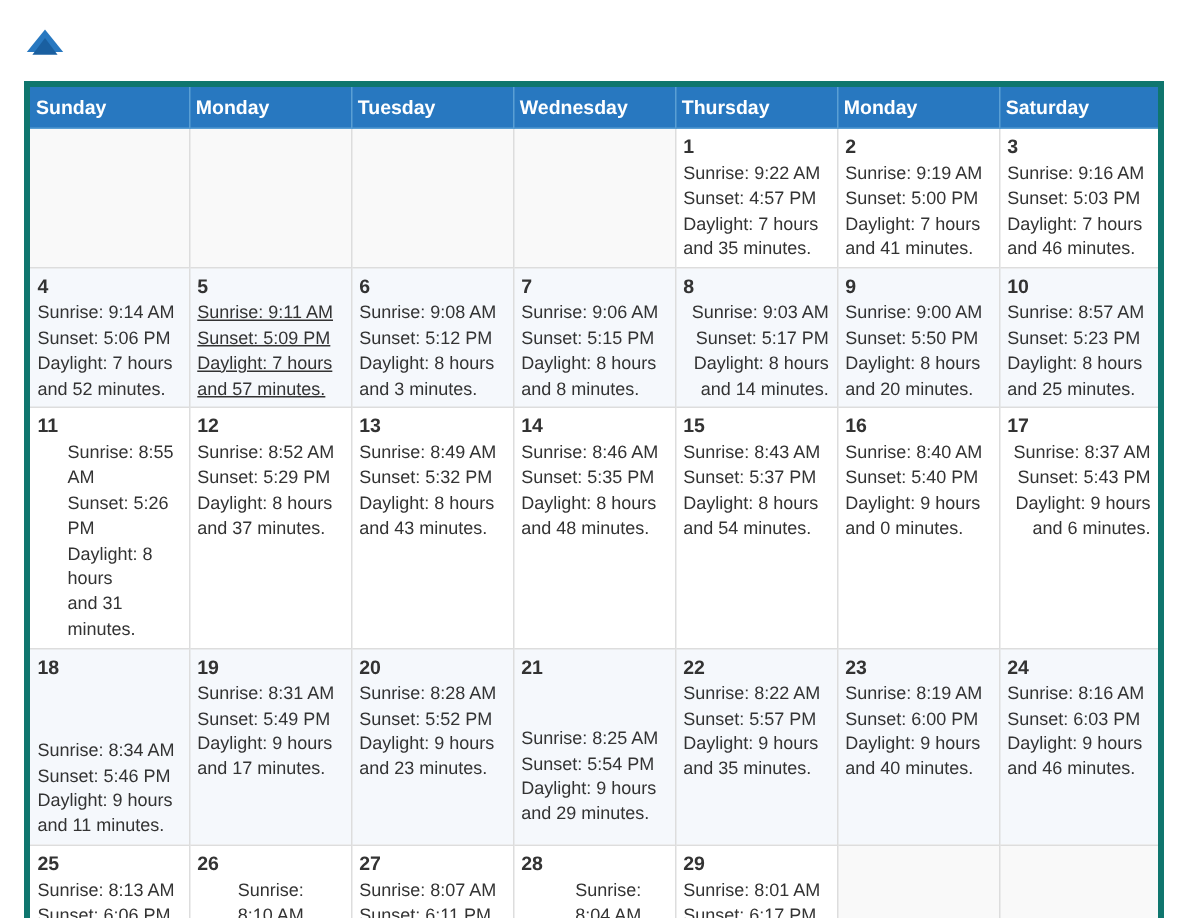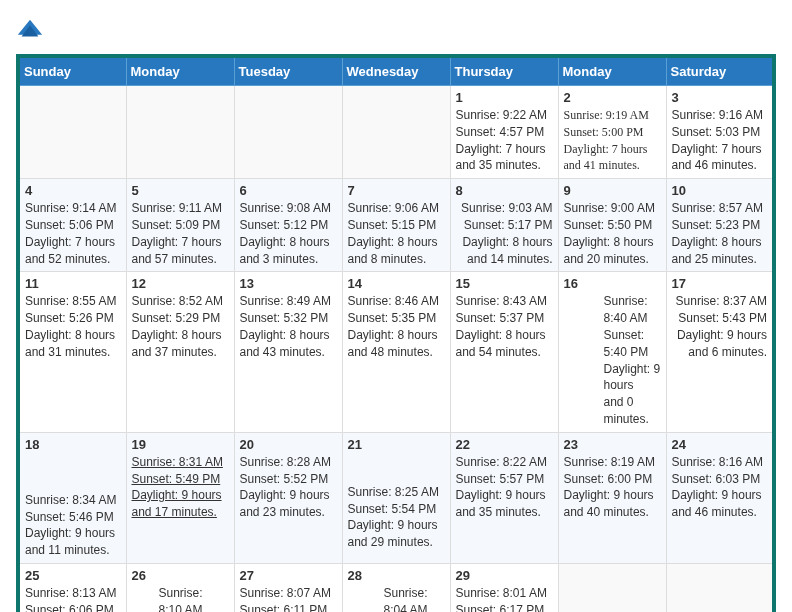--- a/index.html
+++ b/index.html
@@ -135,21 +135,21 @@
         <td class="empty"></td>
         <td>
           <div class="day-num">1</div>
           <div class="day-info" style="white-space: pre-line;">Sunrise: 9:22 AM
 Sunset: 4:57 PM
 Daylight: 7 hours
 and 35 minutes.</div>
         </td>
         <td>
           <div class="day-num">2</div>
-          <div class="day-info" style="white-space: pre-line; font-family: Liberation Serif, serif;">Sunrise: 9:19 AM
+          <div class="day-info" style="white-space: pre-line;">Sunrise: 9:19 AM
 Sunset: 5:00 PM
 Daylight: 7 hours
 and 41 minutes.</div>
         </td>
         <td>
           <div class="day-num">3</div>
           <div class="day-info" style="white-space: pre-line;">Sunrise: 9:16 AM
 Sunset: 5:03 PM
 Daylight: 7 hours
 and 46 minutes.</div>
@@ -158,21 +158,21 @@
       <tr>
         <td>
           <div class="day-num">4</div>
           <div class="day-info" style="white-space: pre-line;">Sunrise: 9:14 AM
 Sunset: 5:06 PM
 Daylight: 7 hours
 and 52 minutes.</div>
         </td>
         <td>
           <div class="day-num">5</div>
-          <div class="day-info" style="white-space: pre-line;">Sunrise: 9:11 AM
+          <div class="day-info" style="white-space: pre-line; text-decoration: underline;">Sunrise: 9:11 AM
 Sunset: 5:09 PM
 Daylight: 7 hours
 and 57 minutes.</div>
         </td>
         <td>
           <div class="day-num">6</div>
           <div class="day-info" style="white-space: pre-line;">Sunrise: 9:08 AM
 Sunset: 5:12 PM
 Daylight: 8 hours
 and 3 minutes.</div>
@@ -202,21 +202,21 @@
           <div class="day-num">10</div>
           <div class="day-info" style="white-space: pre-line;">Sunrise: 8:57 AM
 Sunset: 5:23 PM
 Daylight: 8 hours
 and 25 minutes.</div>
         </td>
       </tr>
       <tr>
         <td>
           <div class="day-num">11</div>
-          <div class="day-info" style="white-space: pre-line;">Sunrise: 8:55 AM
+          <div class="day-info" style="white-space: pre-line; margin-left: 20px;">Sunrise: 8:55 AM
 Sunset: 5:26 PM
 Daylight: 8 hours
 and 31 minutes.</div>
         </td>
         <td>
           <div class="day-num">12</div>
           <div class="day-info" style="white-space: pre-line;">Sunrise: 8:52 AM
 Sunset: 5:29 PM
 Daylight: 8 hours
 and 37 minutes.</div>
@@ -237,21 +237,21 @@
         </td>
         <td>
           <div class="day-num">15</div>
           <div class="day-info" style="white-space: pre-line;">Sunrise: 8:43 AM
 Sunset: 5:37 PM
 Daylight: 8 hours
 and 54 minutes.</div>
         </td>
         <td>
           <div class="day-num">16</div>
-          <div class="day-info" style="white-space: pre-line; margin-left: 40px;">Sunrise: 8:40 AM
+          <div class="day-info" style="white-space: pre-line;">Sunrise: 8:40 AM
 Sunset: 5:40 PM
 Daylight: 9 hours
 and 0 minutes.</div>
         </td>
         <td>
           <div class="day-num">17</div>
           <div class="day-info" style="white-space: pre-line; text-align: right;">Sunrise: 8:37 AM
 Sunset: 5:43 PM
 Daylight: 9 hours
 and 6 minutes.</div>
@@ -260,21 +260,21 @@
       <tr>
         <td>
           <div class="day-num">18</div>
           <div class="day-info" style="white-space: pre-line; margin-top: 40px;">Sunrise: 8:34 AM
 Sunset: 5:46 PM
 Daylight: 9 hours
 and 11 minutes.</div>
         </td>
         <td>
           <div class="day-num">19</div>
-          <div class="day-info" style="white-space: pre-line; text-decoration: underline;">Sunrise: 8:31 AM
+          <div class="day-info" style="white-space: pre-line;">Sunrise: 8:31 AM
 Sunset: 5:49 PM
 Daylight: 9 hours
 and 17 minutes.</div>
         </td>
         <td>
           <div class="day-num">20</div>
           <div class="day-info" style="white-space: pre-line;">Sunrise: 8:28 AM
 Sunset: 5:52 PM
 Daylight: 9 hours
 and 23 minutes.</div>

